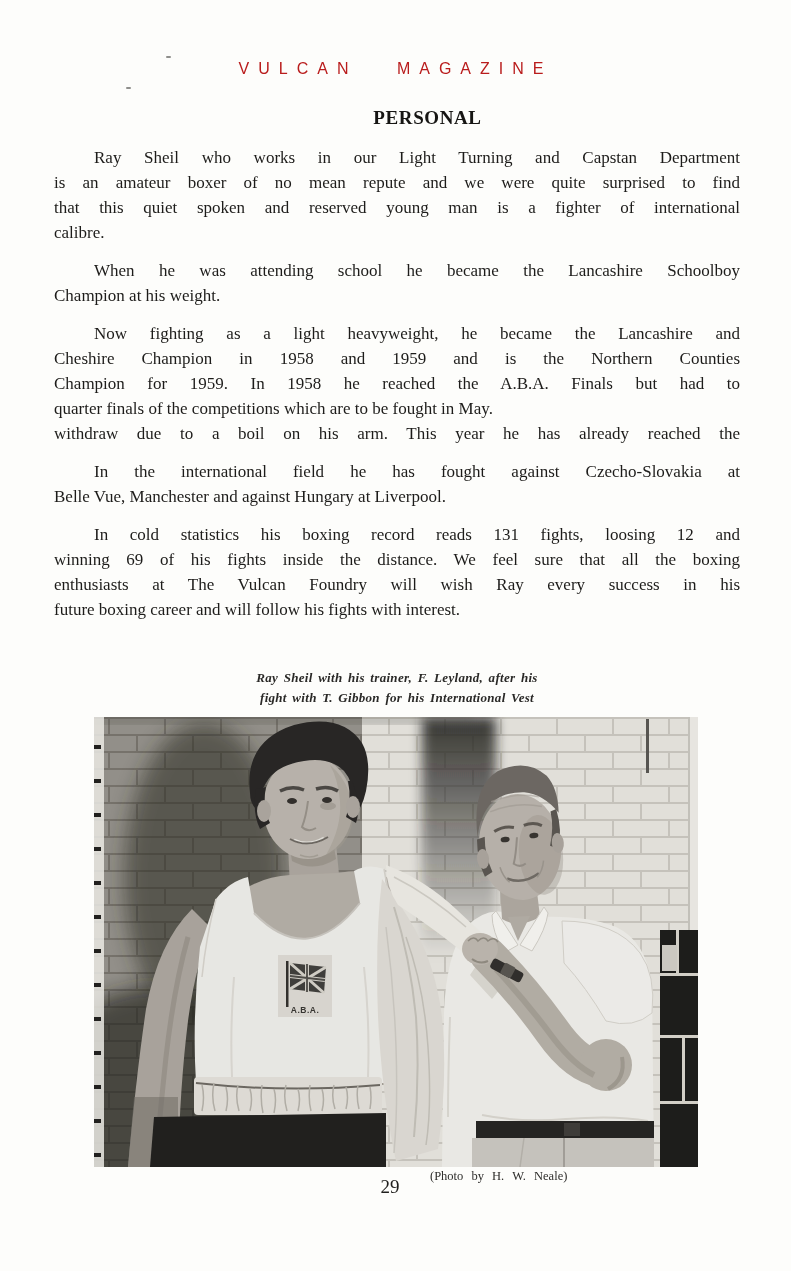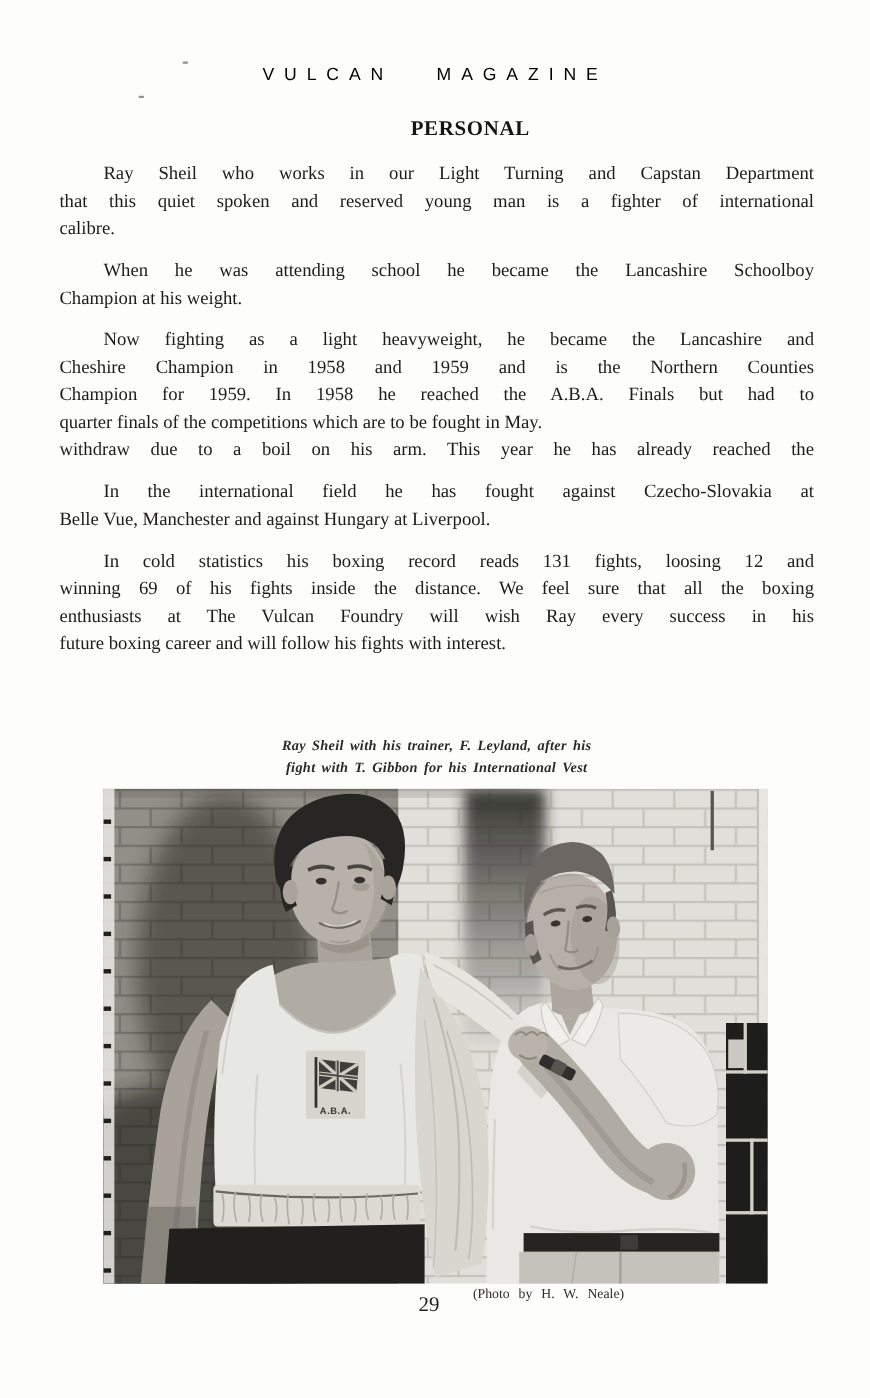--- a/index.html
+++ b/index.html
@@ -4,21 +4,21 @@
 <style>
   html,body { margin:0; padding:0; background:#e9e9e9; }
   .page {
     position:relative; width:791px; height:1271px; margin:0 auto;
     background:#fdfdfb; color:#1d1c1a;
     font-family:"Liberation Serif", serif; overflow:hidden;
   }
   .masthead {
     position:absolute; top:60px; left:0; width:100%; text-align:center;
     font-family:"Liberation Sans", sans-serif; font-size:16px; font-weight:400;
-    letter-spacing:9px; word-spacing:26px; color:#000000;
+    letter-spacing:9px; word-spacing:26px; color:#b91c1c;
   }
   .section-title {
     position:absolute; top:107px; left:0; width:100%; text-align:center;
     font-size:19px; font-weight:bold; letter-spacing:0.6px; color:#161513;padding-left:32px;
   }
   .article { position:absolute; top:145px; left:54px; width:686px;
     font-size:17px; line-height:25px; }
   .para { margin:0 0 13px 0; }
   .ln { text-align:justify; text-align-last:justify; text-justify:inter-word; }
   .ln.last { text-align-last:left; }
@@ -44,20 +44,21 @@
   <div class="speck s1"></div>
   <div class="speck s2"></div>
 
   <div class="masthead">VULCAN MAGAZINE</div>
 
   <div class="section-title">PERSONAL</div>
 
   <div class="article">
     <div class="para">
       <div class="ln first">Ray Sheil who works in our Light Turning and Capstan Department</div>
+      <div class="ln">is an amateur boxer of no mean repute and we were quite surprised to find</div>
       <div class="ln">that this quiet spoken and reserved young man is a fighter of international</div>
       <div class="ln last">calibre.</div>
     </div>
     <div class="para">
       <div class="ln first">When he was attending school he became the Lancashire Schoolboy</div>
       <div class="ln last">Champion at his weight.</div>
     </div>
     <div class="para">
       <div class="ln first">Now fighting as a light heavyweight, he became the Lancashire and</div>
       <div class="ln">Cheshire Champion in 1958 and 1959 and is the Northern Counties</div>

